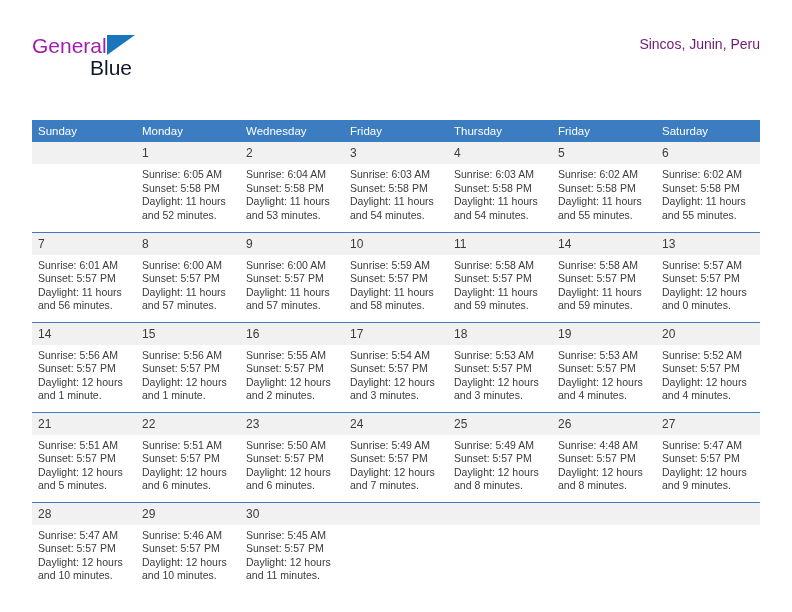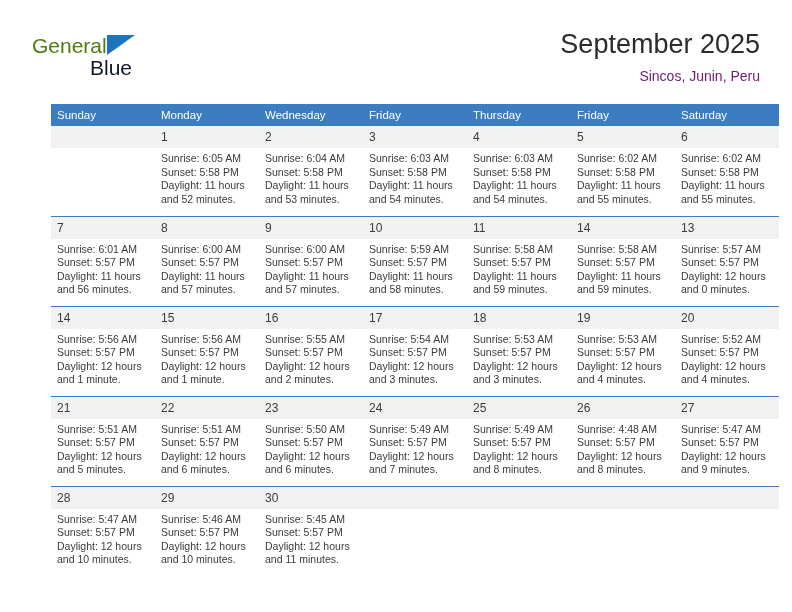--- a/index.html
+++ b/index.html
@@ -36,21 +36,21 @@
     position: absolute;
     left: 0;
     top: 6px;
     width: 240px;
     height: 58px;
   }
   .brand-line1 {
     position: relative;
     font-size: 21px;
     line-height: 24px;
-    color: #4d7c0f;
+    color: #a21caf;
     letter-spacing: 0px;
     display: inline-block;
   }
   .brand-triangle {
     display: inline-block;
     width: 0;
     height: 0;
     border-left: 28px solid #1b75bc;
     border-bottom: 20px solid transparent;
     vertical-align: bottom;
@@ -85,25 +85,24 @@
     line-height: 20px;
     color: #701a75;
     margin: 6px 0 0 0;
     white-space: nowrap;
   }
 
   
   .calendar {
     position: absolute;
     left: 32px;
-    top: 104px;
+    top: 120px;
     width: 728px;
     border-collapse: collapse;
     table-layout: fixed;
-    margin-left: 19px;
   }
 
   .calendar th {
     background: #3b7dc0;
     color: #ffffff;
     font-size: 11.5px;
     font-weight: normal;
     text-align: left;
     padding: 5px 0 5px 6px;
     height: 19px;
@@ -153,21 +152,20 @@
 <div class="page">
 
   <div class="header">
 
     <div class="brand">
       <span class="brand-line1">General</span><span class="brand-triangle"></span>
       <span class="brand-line2">Blue</span>
     </div>
 
     <div class="title-block">
-      <h1 class="cal-title">September 2025</h1>
       <p class="cal-subtitle">Sincos, Junin, Peru</p>
     </div>
 
   </div>
 
   <table class="calendar">
     <thead>
       <tr>
           <th>Sunday</th>
           <th>Monday</th>

